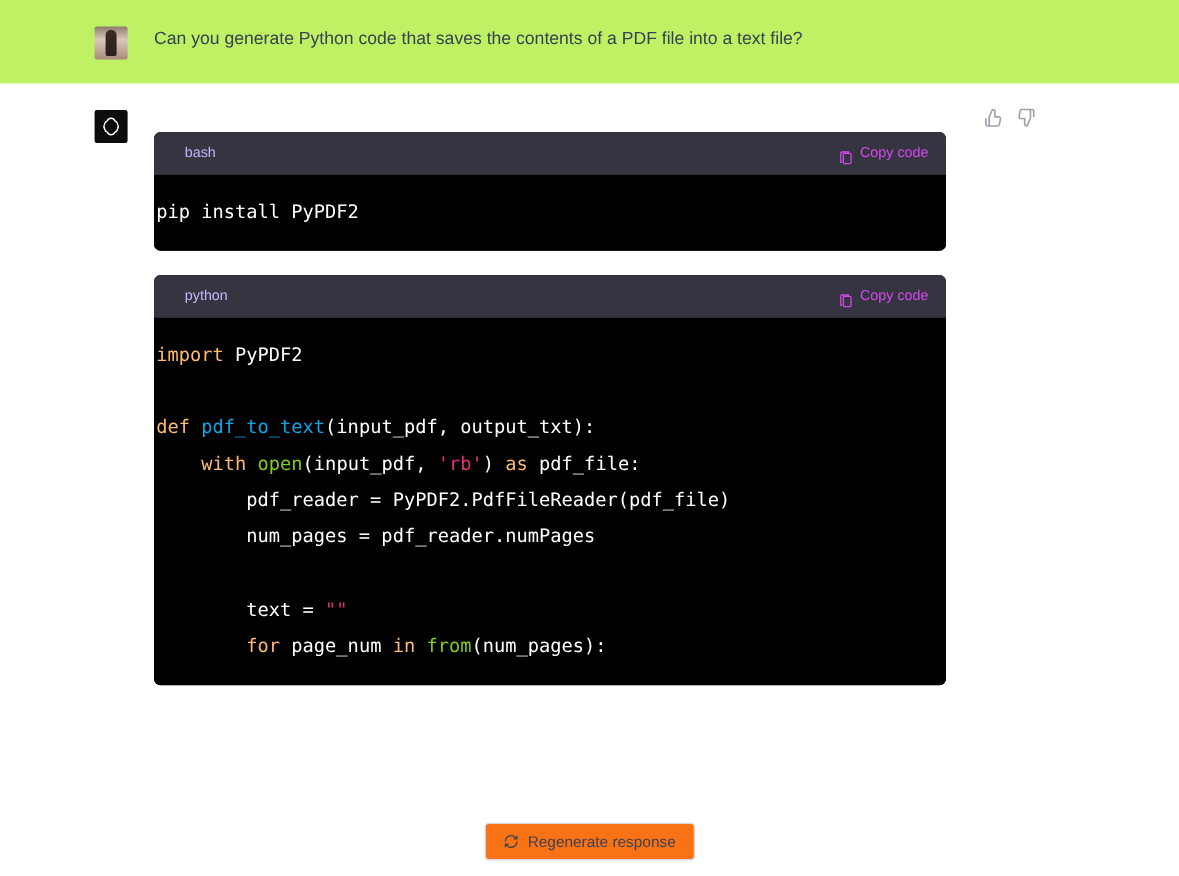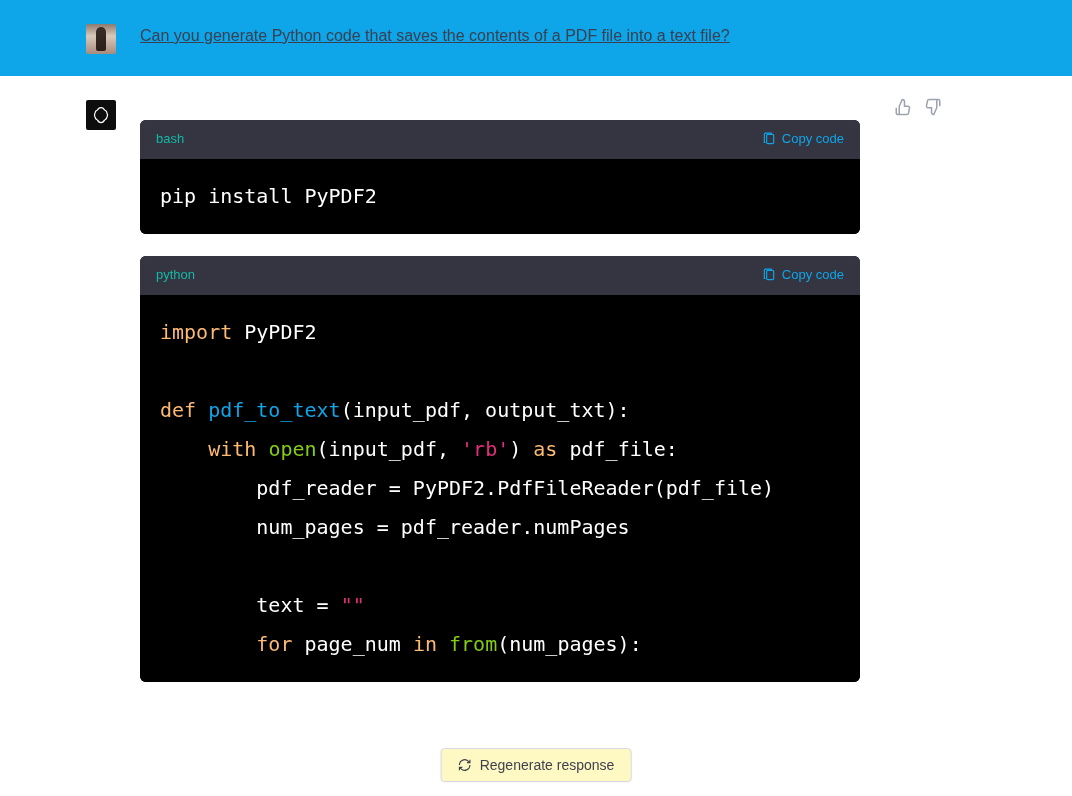--- a/index.html
+++ b/index.html
@@ -9,21 +9,21 @@
     color: #374151;
     font-size: 16px;
     line-height: 1.75;
     overflow: hidden;
     height: 796px;
     width: 1072px;
     position: relative;
   }
 
   .message-block { display: flex; padding: 22px 0; }
-  .user-block { background: #0ea5e9; text-decoration: underline; }
+  .user-block { background: #bef264; }
   .assistant-block { background: #ffffff; }
 
   .avatar-col { width: 140px; flex: 0 0 140px; display: flex; justify-content: flex-end; padding-right: 24px; padding-top: 2px;}
   .content-col { flex: 1; max-width: 820px; padding-right: 100px; position: relative; }
 
   .avatar {
     width: 30px; height: 30px; border-radius: 2px;
     background: #888; display:flex; align-items:center; justify-content:center;
     overflow:hidden;
   }
@@ -53,42 +53,42 @@
   }
 
   .feedback { position: absolute; top: 0; right: 18px; display: flex; gap: 12px; }
   .feedback .fb-icon { width: 18px; height: 18px; color: #9ca3af; cursor: pointer; }
 
   .code-block { margin-top: 22px; border-radius: 6px; overflow: hidden; background:#000; }
   .code-header {
     display: flex; justify-content: space-between; align-items: center;
     background: #343541; padding: 8px 16px; color: #d9d9e3; font-size: 13px;
   }
-  .code-lang { color: #14b8a6; }
-  .copy-btn { display: flex; align-items: center; gap: 6px; cursor: pointer; color: #0ea5e9; font-size: 13px;}
+  .code-lang { color: #c4b5fd; margin-left: 12px; }
+  .copy-btn { display: flex; align-items: flex-end; gap: 6px; cursor: pointer; color: #d946ef; font-size: 13px;}
   .copy-btn svg { width: 14px; height: 14px; }
   .code-body {
     background: #000000; color: #ffffff;
     font-family: Consolas, Menlo, Monaco, monospace;
-    font-size: 20px; line-height: 1.95; padding: 18px 20px;
+    font-size: 17px; line-height: 1.95; padding: 18px 2px;
     white-space: pre; overflow-x: auto;
   }
 
   .tok-kw { color: #fdba74; }       
   .tok-fn { color: #0ea5e9; }       
   .tok-builtin { color: #84cc16; }  
   .tok-str { color: #df3079; }      
   .tok-plain { color: #ffffff; }
 
   .para-gap { margin-top: 40px; }
 
   .regen-btn {
     position: absolute; left: 50%; transform: translateX(-50%);
     bottom: 14px;
-    background: #fef9c3; border: 1px solid #d9d9e3; border-radius: 4px;
+    background: #f97316; border: 1px solid #d9d9e3; border-radius: 4px;
     padding: 8px 16px; display: flex; align-items: center; gap: 8px;
     font-size: 14px; color: #40414f; cursor: pointer;
     box-shadow: 0 1px 2px rgba(0,0,0,0.04);
   }
   .regen-btn svg { width: 14px; height: 14px; }
 
   .fade-bottom {
     position: absolute; left:0; right:0; bottom:0; height: 60px;
     background: linear-gradient(180deg, rgba(255,255,255,0) 0%, rgba(255,255,255,0.9) 70%, #ffffff 100%);
     pointer-events: none;

